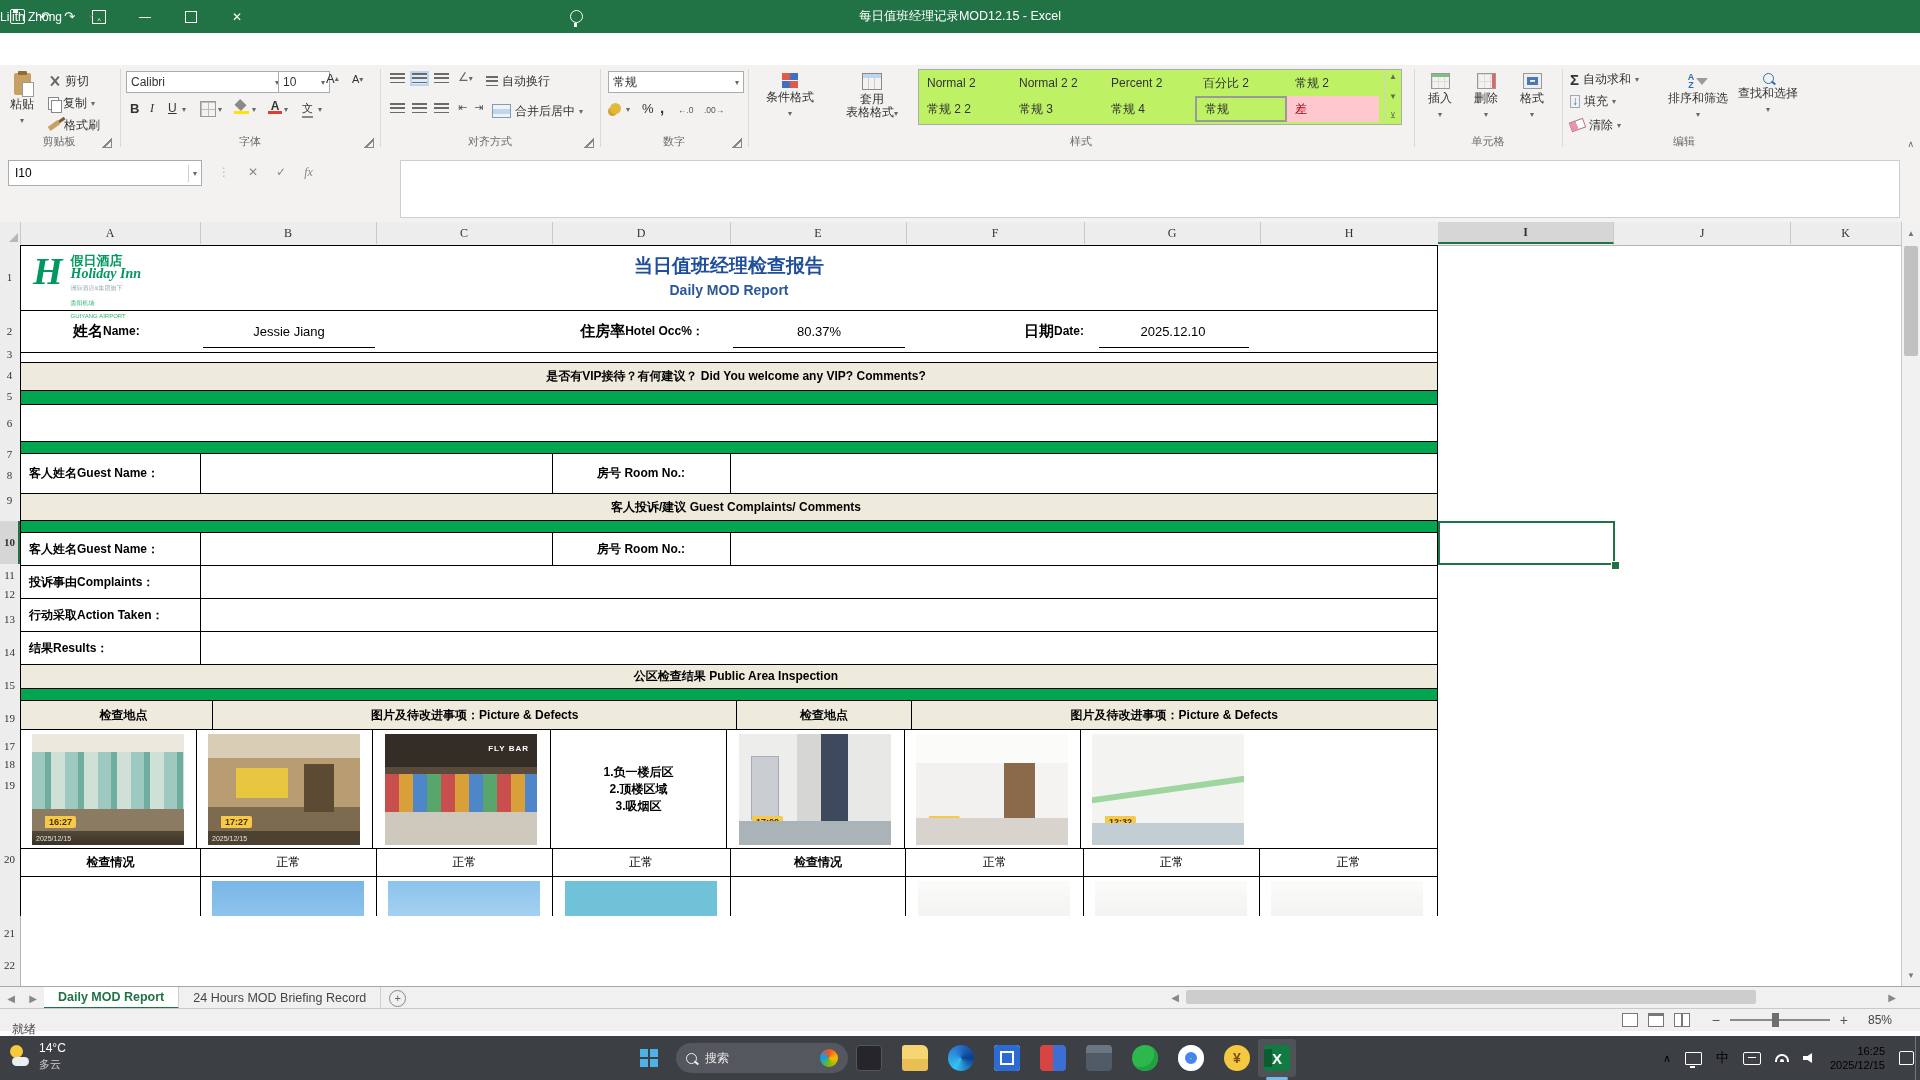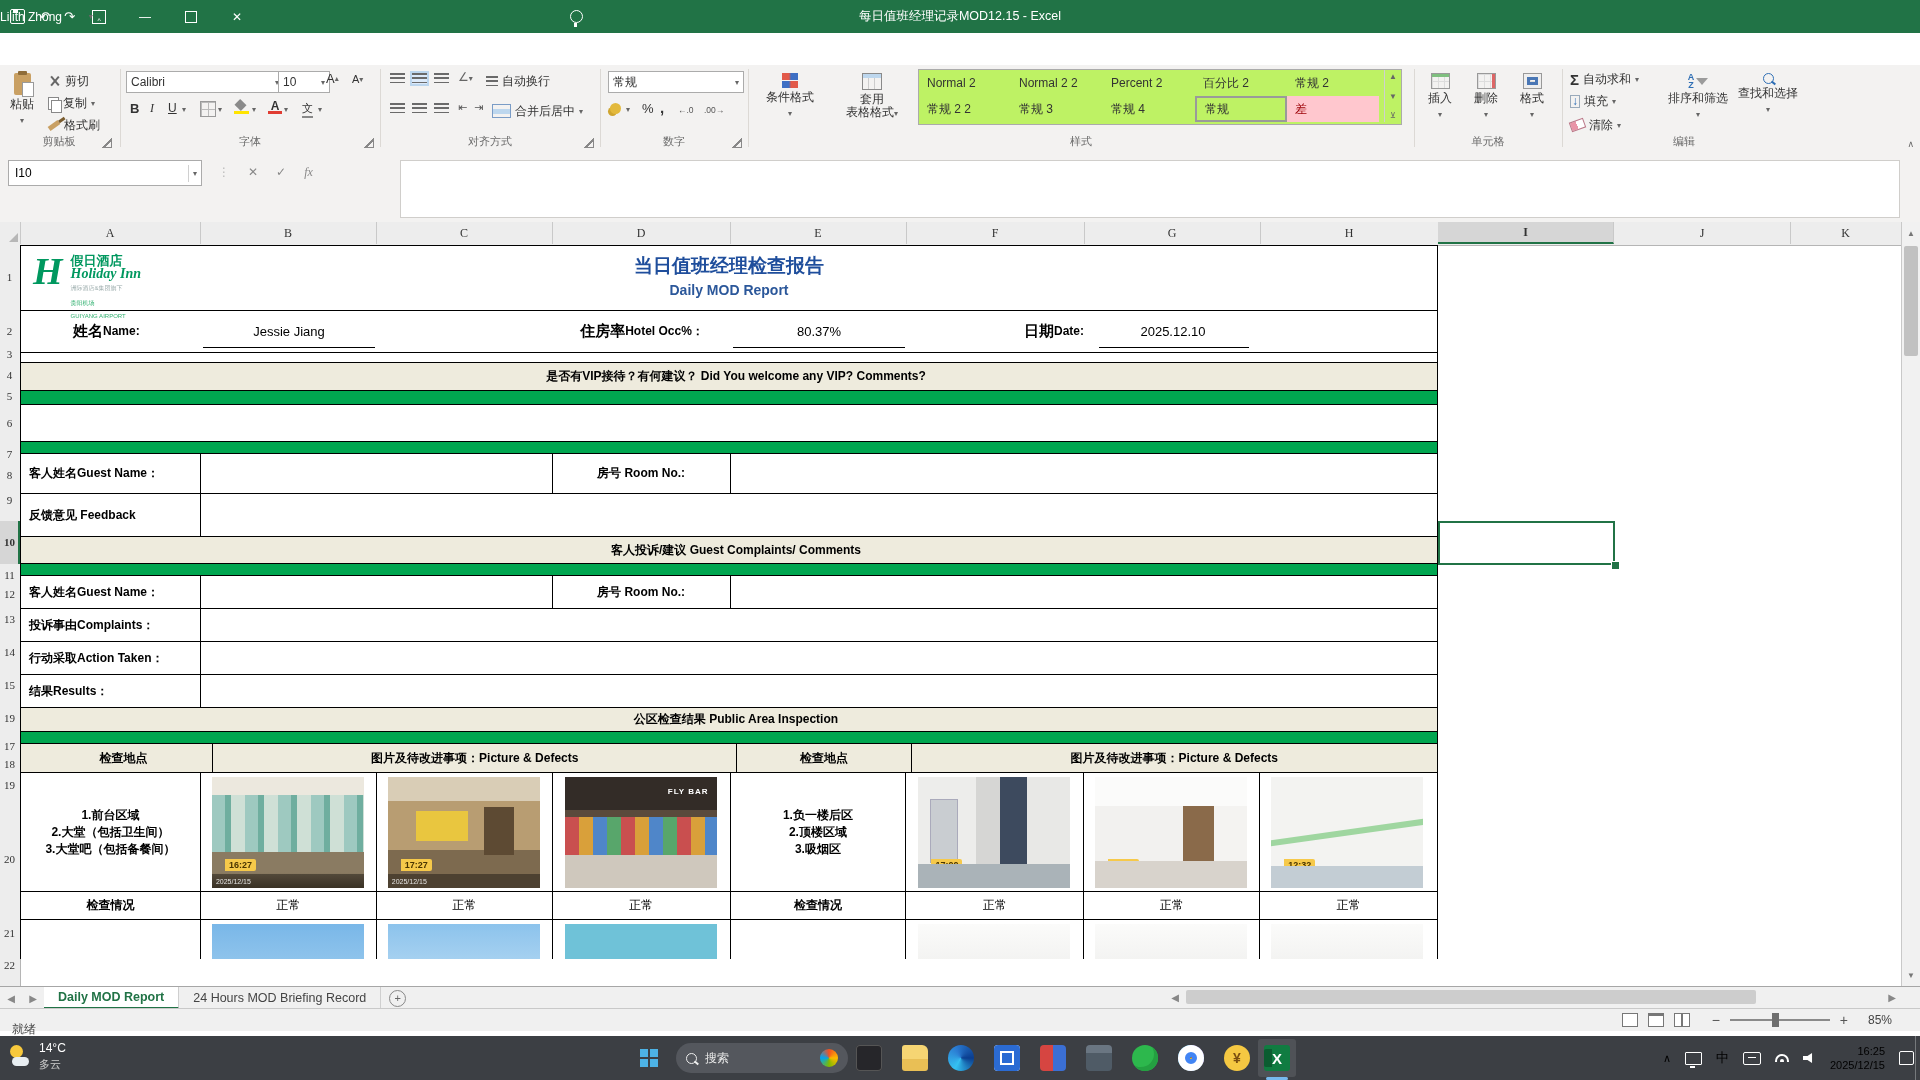--- a/index.html
+++ b/index.html
@@ -518,24 +518,20 @@
 
     <div class="frow greenbar" style="height:12px"></div>
 
     <div class="frow" style="height:40px">
       <div class="fcell lab" style="width:180px">客人姓名Guest Name：</div>
       <div class="fcell" style="width:352px"></div>
       <div class="fcell labc" style="width:178px">房号 Room No.:</div>
       <div class="fcell last" style="width:707px"></div>
     </div>
 
-    <div class="frow" style="height:43px">
-      <div class="fcell lab" style="width:180px">反馈意见  Feedback</div>
-      <div class="fcell last" style="width:1237px"></div>
-    </div>
 
     <div class="frow beige sechdr" style="height:27px">
         <span>客人投诉/建议 Guest Complaints/ Comments</span>
       </div>
 
     <div class="frow greenbar" style="height:12px"></div>
 
     <div class="frow" style="height:33px">
       <div class="fcell lab" style="width:180px">客人姓名Guest Name：</div>
       <div class="fcell" style="width:352px"></div>
@@ -565,27 +561,20 @@
     <div class="frow greenbar" style="height:12px"></div>
 
     <div class="frow beige" style="height:29px">
       <div class="fcell labc" style="width:180px">检查地点</div>
       <div class="fcell labc" style="width:530px">图片及待改进事项：Picture &amp; Defects</div>
       <div class="fcell labc" style="width:176px">检查地点</div>
       <div class="fcell labc last" style="width:531px">图片及待改进事项：Picture &amp; Defects</div>
     </div>
 
     <div class="frow" style="height:119px">
-      <div class="fcell" style="width:180px">
-        <div class="ab" style="inset:0;display:flex;flex-direction:column;align-items:center;justify-content:center;gap:3px;font-size:12px;font-weight:bold;line-height:14px">
-          <span>1.前台区域</span>
-          <span>2.大堂（包括卫生间）</span>
-          <span>3.大堂吧（包括备餐间）</span>
-        </div>
-      </div>
       <div class="fcell" style="width:176px">
         <div class="photo ph-lobby1" style="left:11px">
           <span class="pbadge">
               <span class="r"></span>
               <span class="t">16:27</span>
             </span>
           <span class="pcap">2025/12/15</span>
         </div>
       </div>
       <div class="fcell" style="width:176px">

